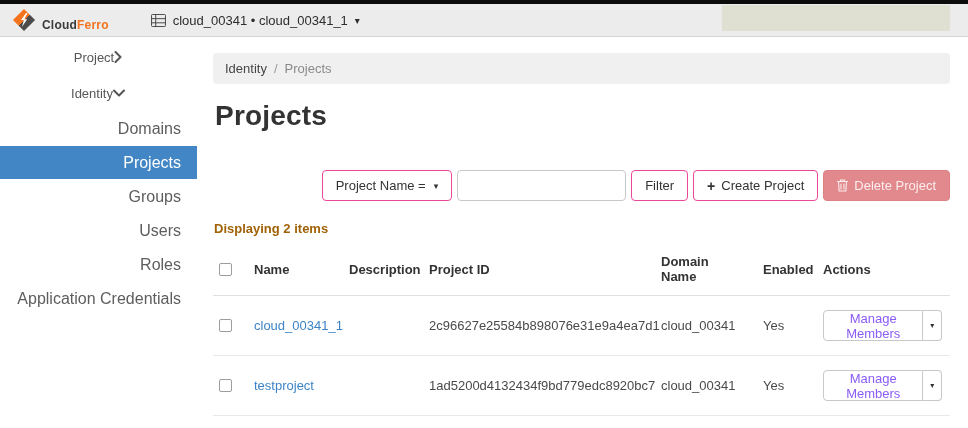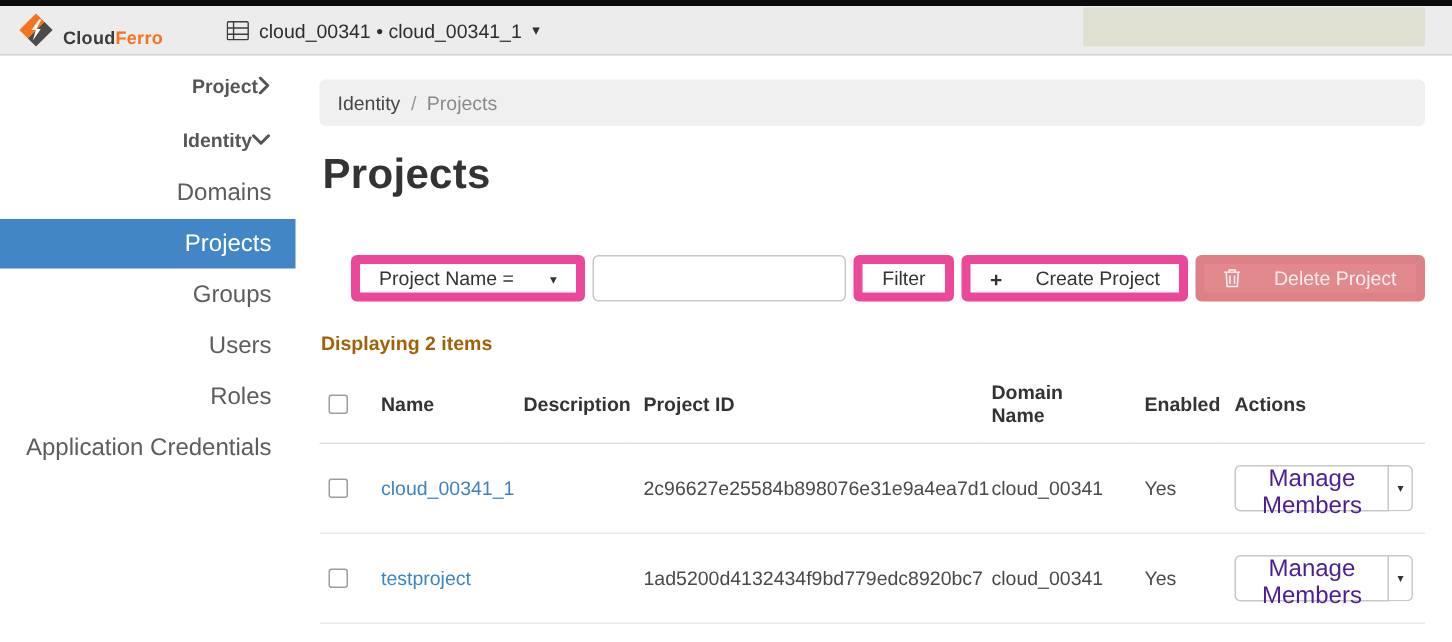--- a/index.html
+++ b/index.html
@@ -27,22 +27,22 @@
     background: #dfe0d1; border-radius: 1px;
   }
 
   
   .layout { display: flex; height: 391px; }
   .sidebar { width: 197px; flex: 0 0 197px; padding-top: 2px; }
   .content { flex: 1; padding: 16px 18px 0 16px; }
 
   
   .side-section {
-    height: 36px; display: flex; align-items: center; justify-content: flex-end;
-    padding: 0 17px 0 16px; font-size: 13px; color: #565656; cursor: pointer; font-weight: bold;
+    height: 36px; display: flex; align-items: center; justify-content: center;
+    padding: 0 17px 0 16px; font-size: 13px; color: #565656; cursor: pointer;
   }
   .side-item {
     height: 33px; line-height: 33px; text-align: right; padding-right: 16px;
     font-size: 16px; color: #5d5d5d; cursor: pointer; margin-top: 1px;
   }
   .side-item.active { background: #4286c5; color: #ffffff; }
   .chev { display: block; }
 
   
   .breadcrumb {
@@ -51,23 +51,23 @@
   }
   .breadcrumb .sep { color: #9a9a9a; margin: 0 7px; }
   .breadcrumb .crumb-active { color: #8a8a8a; }
 
   
   h1.page-title { font-size: 28px; font-weight: 600; color: #333; margin: 16px 0 0 2px; letter-spacing: .2px; }
 
   
   .toolbar { display: flex; justify-content: flex-end; align-items: center; gap: 5px; margin-top: 38px; }
   .btn {
-    height: 31px; background: #fff; border: 6px solid #ec4899; border-radius: 4px;
+    height: 31px; background: #fff; border: 1px solid #ec4899; border-radius: 4px;
     font-family: "Liberation Sans", sans-serif; font-size: 13px; color: #333;
-    padding: 0 13px; display: inline-flex; align-items: center; gap: 22px; cursor: pointer; white-space: nowrap;
+    padding: 0 13px; display: inline-flex; align-items: center; gap: 6px; cursor: pointer; white-space: nowrap;
   }
   .filter-select .fcaret { font-size: 9px; margin-left: 2px; color: #333; }
   .filter-input {
     height: 31px; width: 169px; border: 1px solid #c8c8c8; border-radius: 4px;
     font-family: "Liberation Sans", sans-serif; font-size: 13px; padding: 0 10px; background: #fff;
   }
   .btn-create .plus { font-weight: bold; font-size: 14px; line-height: 1; }
   .btn-delete {
     background: #e2898d; border-color: #dd8186; color: rgba(255,255,255,0.85); cursor: default;
   }
@@ -80,21 +80,21 @@
   td { padding: 14px 8px; border-bottom: 1px solid #e9e9e9; color: #4a4a4a; vertical-align: middle; }
   th.col-check, td.col-check { padding-left: 6px; }
   a.row-link { color: #3d84c6; text-decoration: none; cursor: pointer; }
   .cbx {
     appearance: none; -webkit-appearance: none; width: 13px; height: 13px;
     border: 1px solid #9d9d9d; border-radius: 2px; background: #fff; cursor: pointer; display: block;
   }
   .split-btn { display: inline-flex; }
   .split-btn .main {
     height: 31px; background: #fff; border: 1px solid #c8c8c8; border-radius: 4px 0 0 4px;
-    font-family: "Liberation Sans", sans-serif; font-size: 16px; color: #4c1d95; padding: 0 11px; cursor: pointer;
+    font-family: "Liberation Sans", sans-serif; font-size: 13px; color: #8b5cf6; padding: 0 11px; cursor: pointer;
   }
   .split-btn .caret-part {
     height: 31px; width: 25px; background: #fff; border: 1px solid #c8c8c8; border-left: none;
     border-radius: 0 4px 4px 0; font-size: 8px; color: #333; cursor: pointer;
     display: inline-flex; align-items: center; justify-content: center;
   }
 </style>
 </head>
 <body>
 

